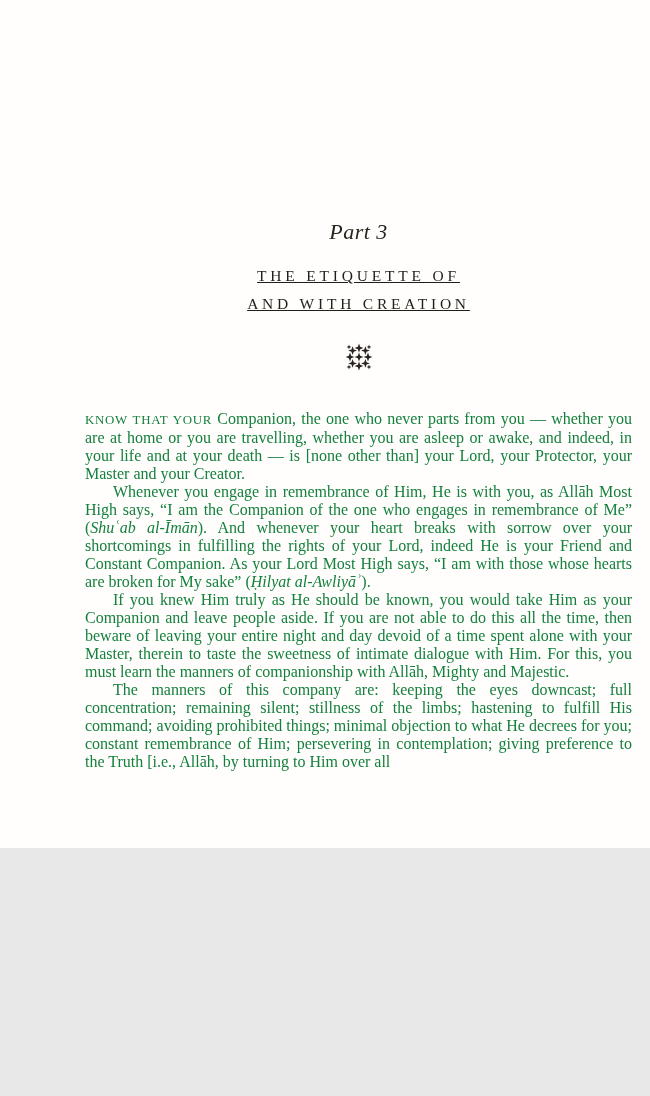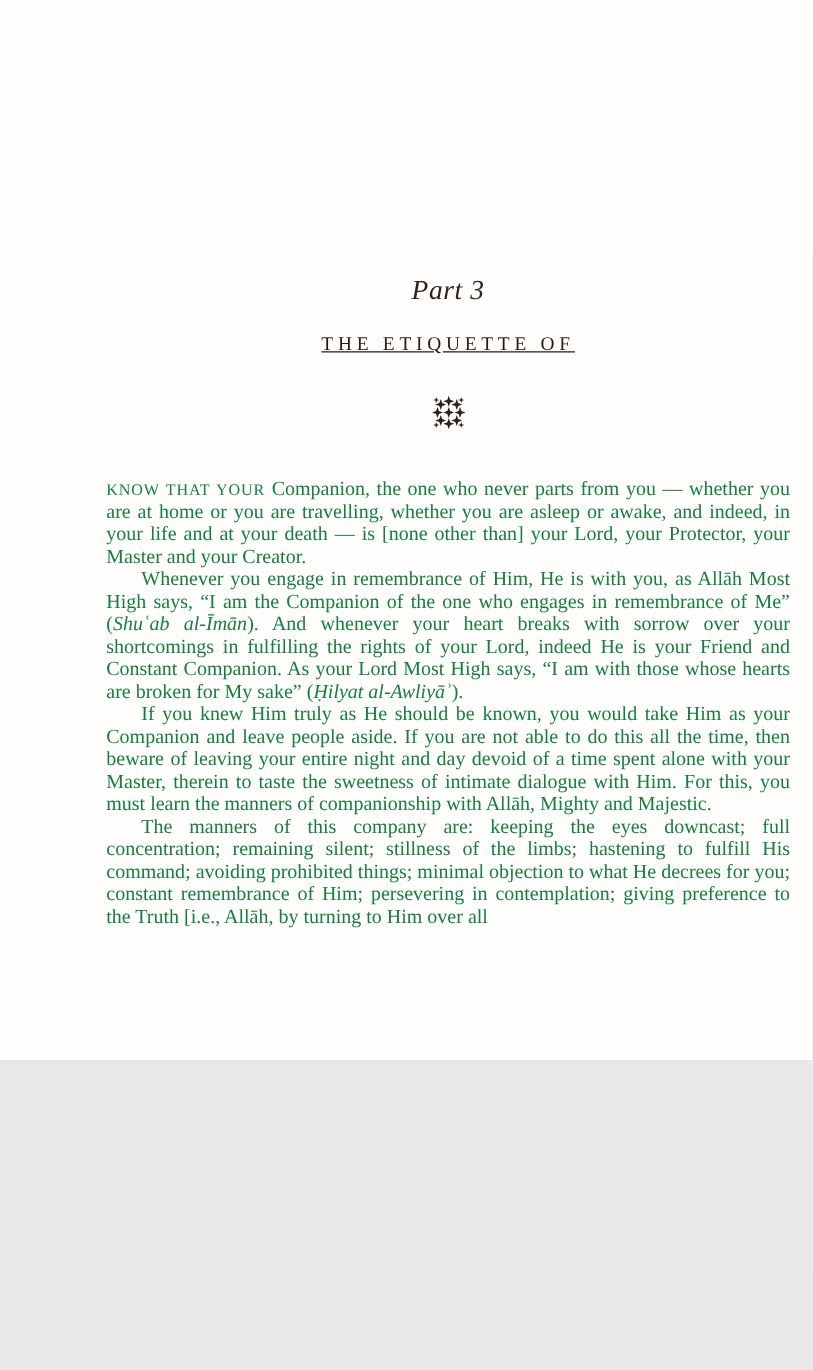--- a/index.html
+++ b/index.html
@@ -66,20 +66,21 @@
 </head>
 <body>
 
 <div class="page">
   <div class="column">
 
     <div class="part-label">Part 3</div>
 
     <div class="chapter-title">
       <div class="title-line">THE ETIQUETTE OF</div>
+      <div class="title-line">AND WITH CREATION</div>
     </div>
 
     <div class="ornament-wrap">
       <svg width="30" height="30" viewBox="0 0 30 30" aria-hidden="true">
         <defs>
           <path id="s4" d="M0,-4.4 L1.15,-1.15 L4.4,0 L1.15,1.15 L0,4.4 L-1.15,1.15 L-4.4,0 L-1.15,-1.15 Z"></path>
         </defs>
         <g fill="#2a241e">
           <use href="#s4" transform="translate(15,15)"></use>
           <use href="#s4" transform="translate(15,6)"></use>

